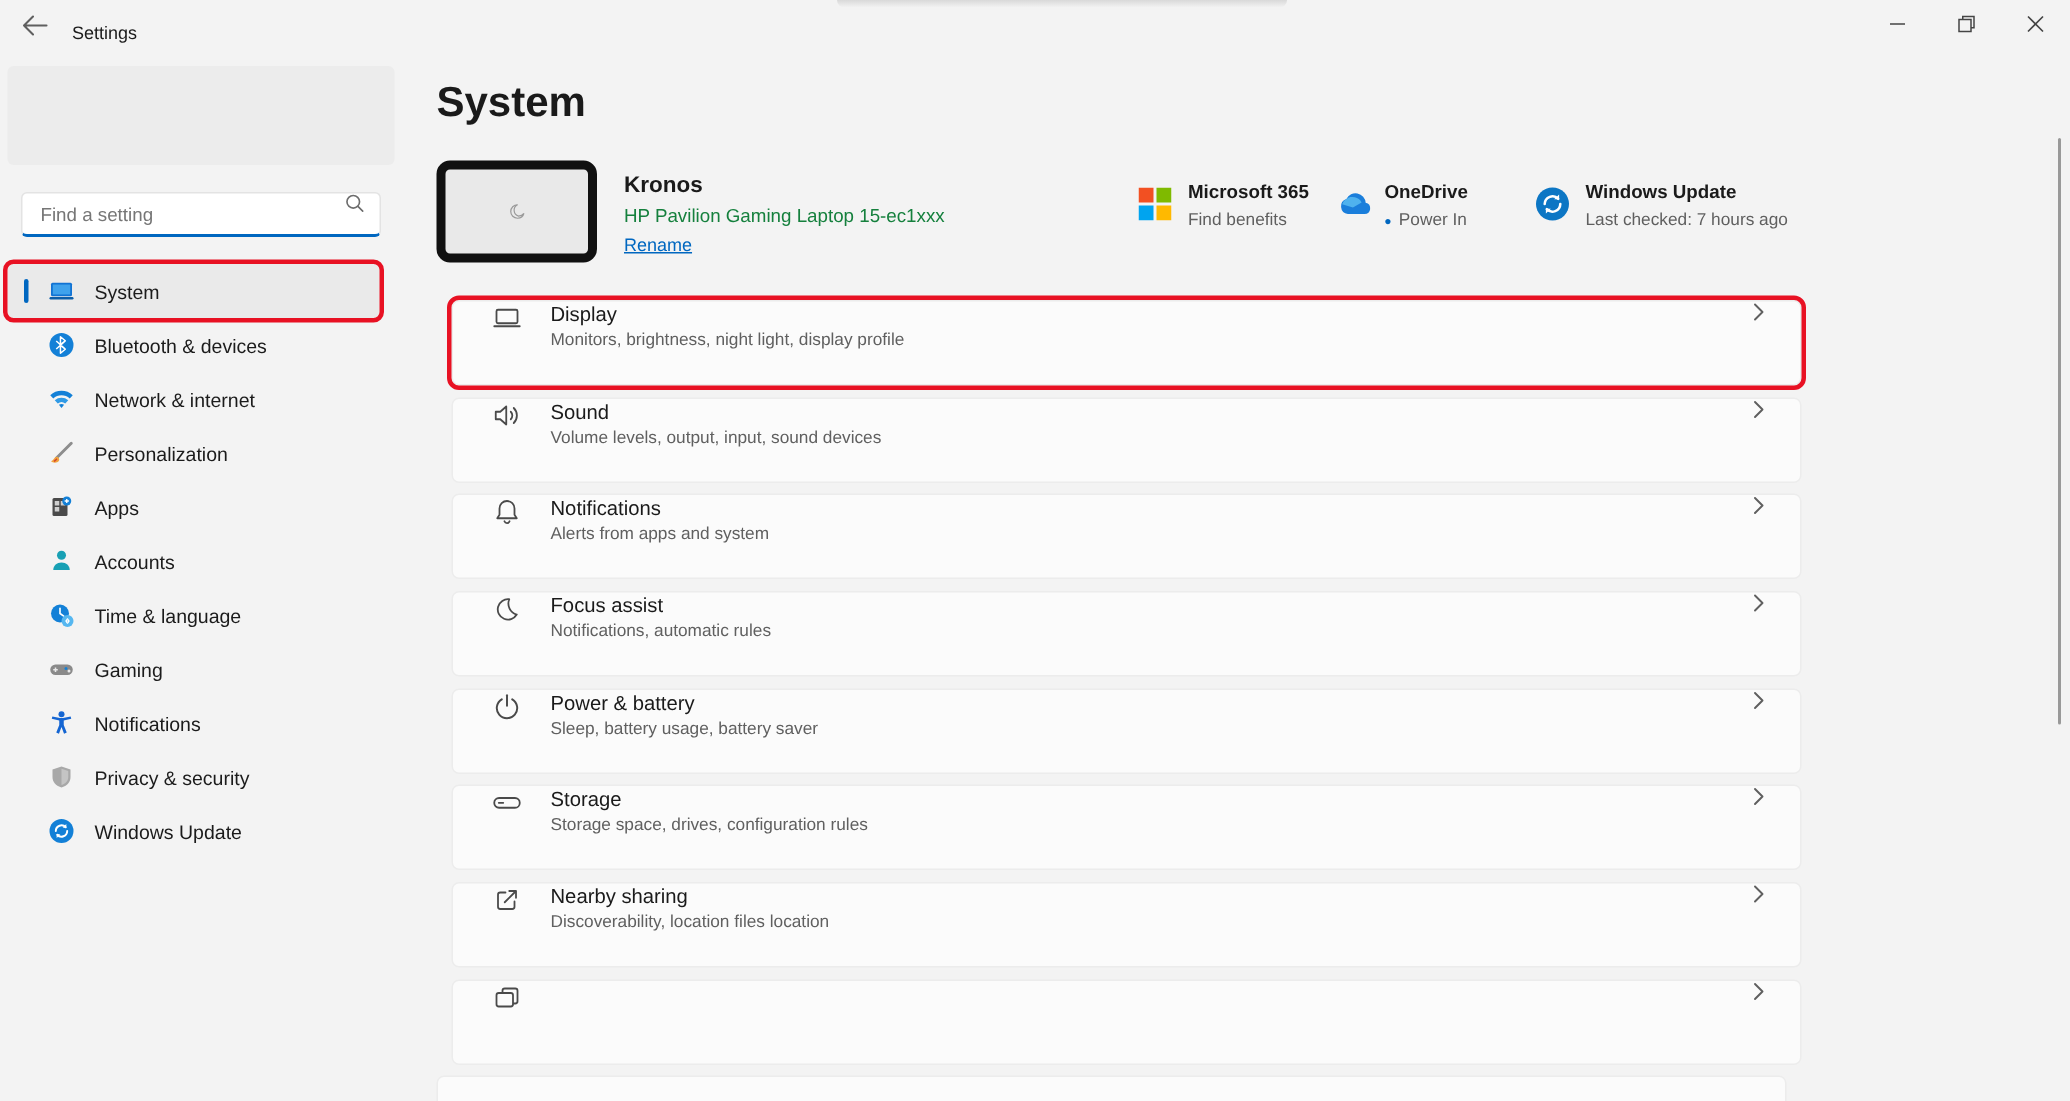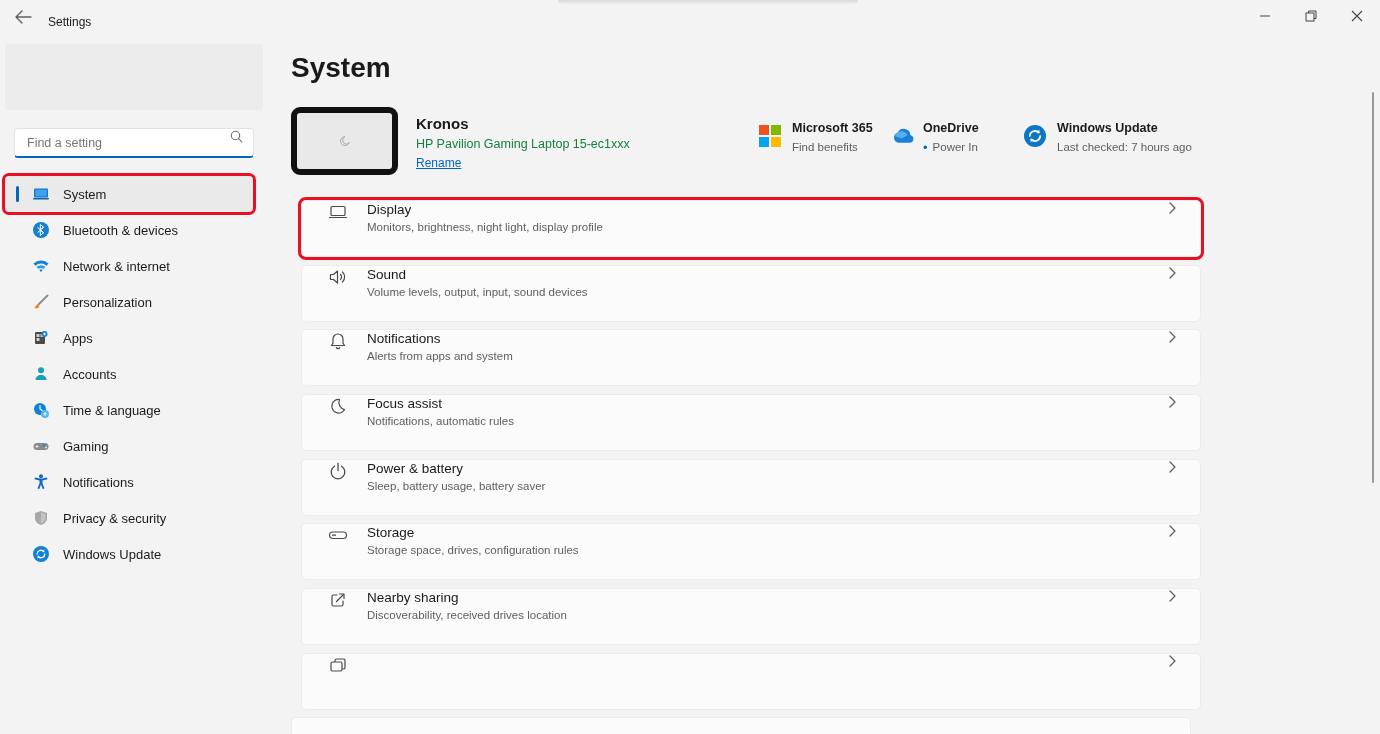--- a/index.html
+++ b/index.html
@@ -411,21 +411,21 @@
 <div class="abs row" style="top:588px">
   <span class="ricon">
     <svg width="22" height="22" viewBox="0 0 22 22">
         <path d="M10 6H6.5A1.5 1.5 0 0 0 5 7.5v8A1.5 1.5 0 0 0 6.5 17h8a1.5 1.5 0 0 0 1.5-1.5V12" fill="none" stroke="#4a4a4a" stroke-width="1.2" stroke-linecap="round"></path>
         <path d="M9.5 12.5L16.5 5.5" stroke="#4a4a4a" stroke-width="1.2" stroke-linecap="round"></path>
         <path d="M12.5 5h4.5v4.5" fill="none" stroke="#4a4a4a" stroke-width="1.2" stroke-linecap="round" stroke-linejoin="round"></path>
       </svg>
   </span>
   <span class="rtext">
     <div class="row-title">Nearby sharing</div>
-    <div class="row-sub">Discoverability, received drives location</div>
+    <div class="row-sub">Discoverability, location files location</div>
   </span>
   <span class="chevron">
     <svg width="10" height="14" viewBox="0 0 10 14">
         <path d="M2 2l5 5-5 5" stroke="#5f5f5f" stroke-width="1.3" fill="none" stroke-linecap="round" stroke-linejoin="round"></path>
       </svg>
   </span>
 </div>
 
 <div class="abs row" style="top:653px">
   <span class="ricon">

